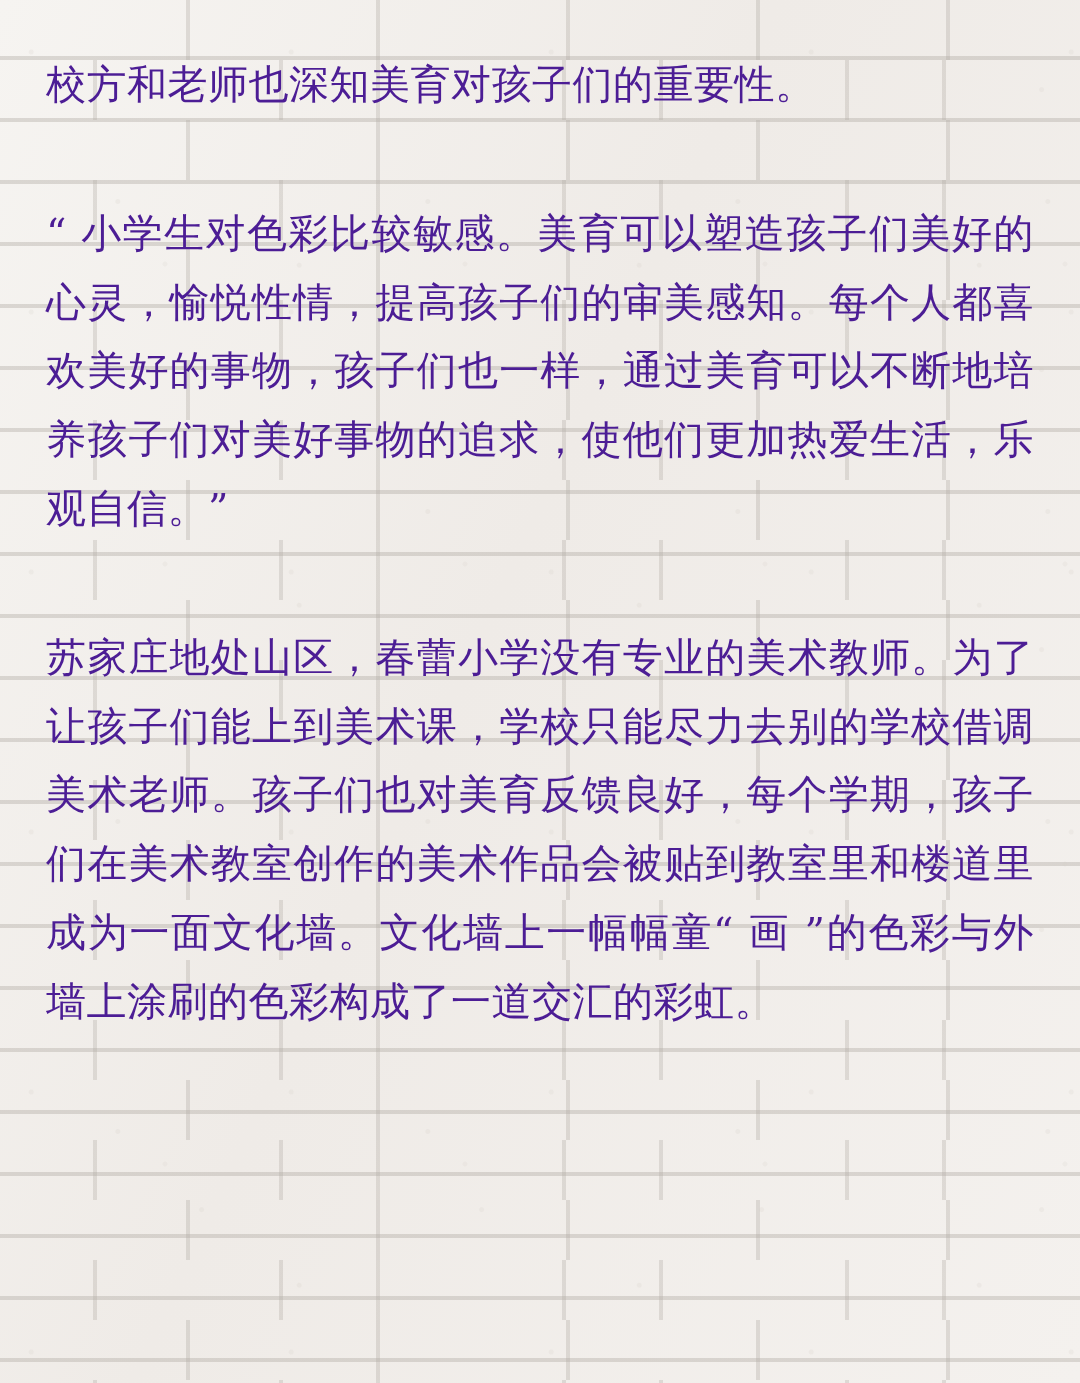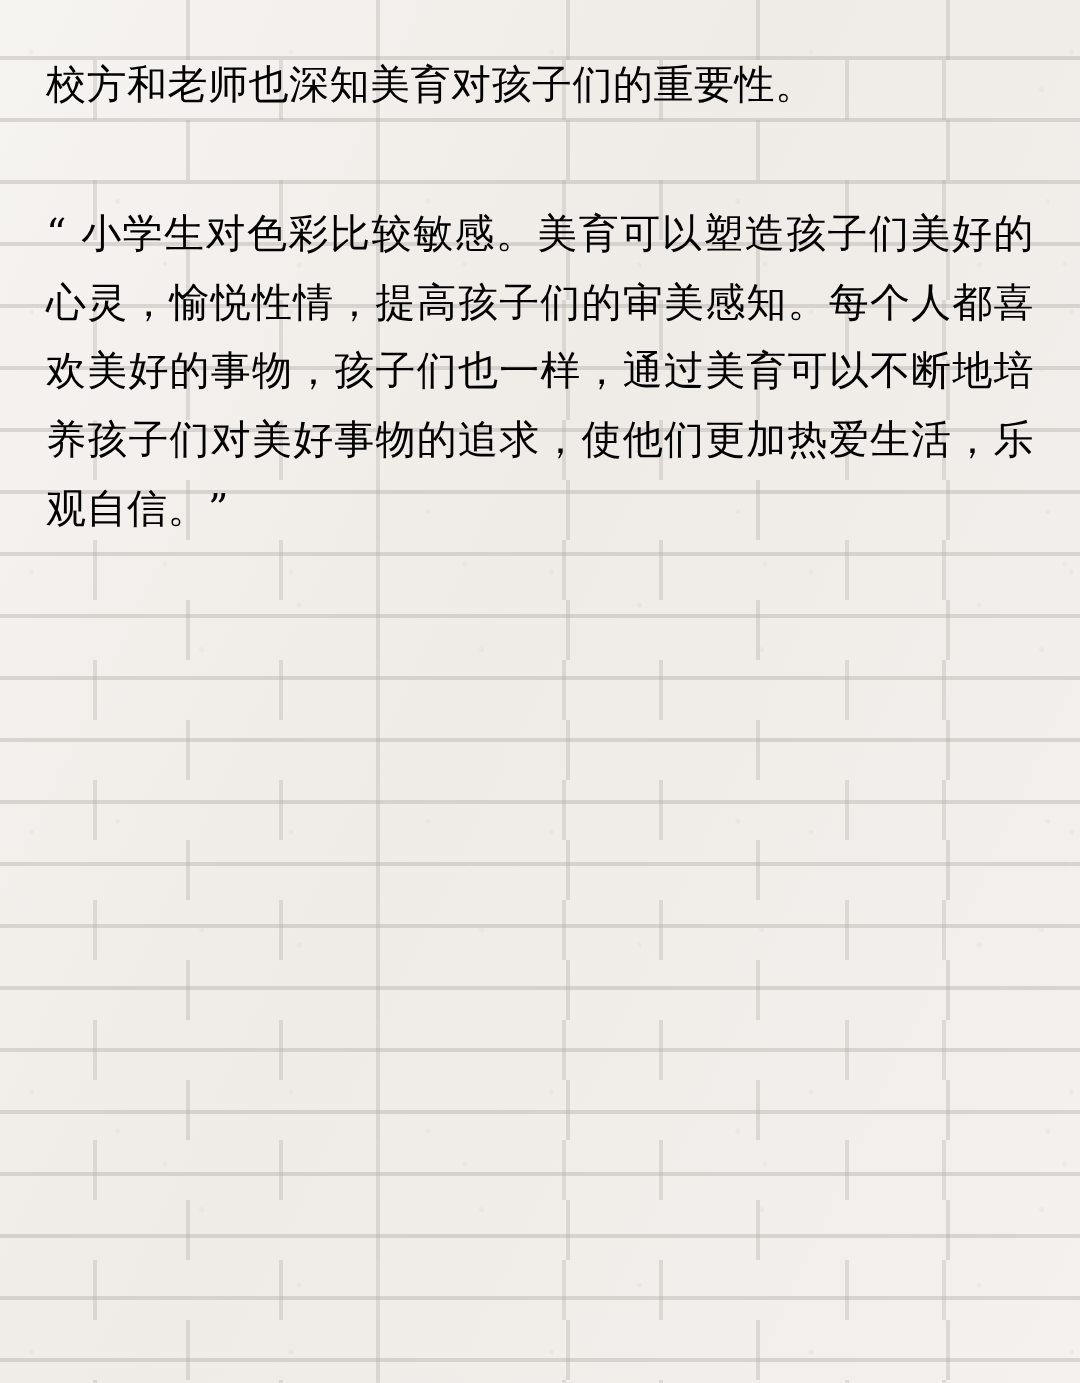--- a/index.html
+++ b/index.html
@@ -100,21 +100,21 @@
   .content {
     position: relative;
     z-index: 2;
     padding: 50px 46px 40px 46px;
     box-sizing: border-box;
     height: 100%;
   }
 
   p.para {
     margin: 0;
-    color: #000000;
+    color: #4c1d95;
     font-size: 40px;
     line-height: 1.72;
     letter-spacing: 0.5px;
     text-align: justify;
     text-justify: inter-ideograph;
     font-weight: 500;
   }
   p.para + p.para {
     margin-top: 1.15em;
   }
@@ -126,13 +126,14 @@
 <body>
 
 <div class="wall"></div>
 <div class="grain"></div>
 
 <div class="content">
   <p class="para">校方和老师也深知美育对孩子们的重要性。</p>
 
   <p class="para gap-large">“ 小学生对色彩比较敏感。美育可以塑造孩子们美好的心灵，愉悦性情，提高孩子们的审美感知。每个人都喜欢美好的事物，孩子们也一样，通过美育可以不断地培养孩子们对美好事物的追求，使他们更加热爱生活，乐观自信。”</p>
 
+  <p class="para gap-large">苏家庄地处山区，春蕾小学没有专业的美术教师。为了让孩子们能上到美术课，学校只能尽力去别的学校借调美术老师。孩子们也对美育反馈良好，每个学期，孩子们在美术教室创作的美术作品会被贴到教室里和楼道里成为一面文化墙。文化墙上一幅幅童“ 画 ”的色彩与外墙上涂刷的色彩构成了一道交汇的彩虹。</p>
 </div>
 
 </body></html>

